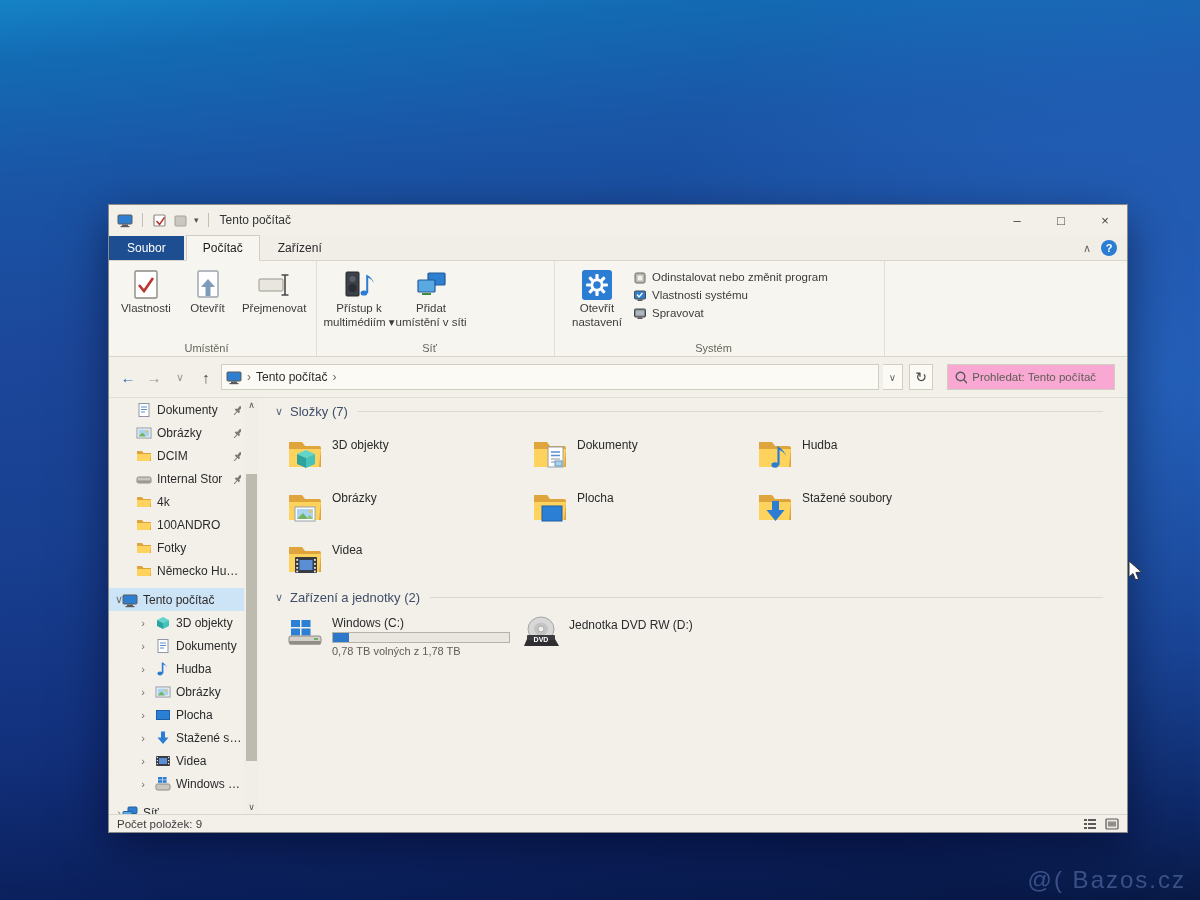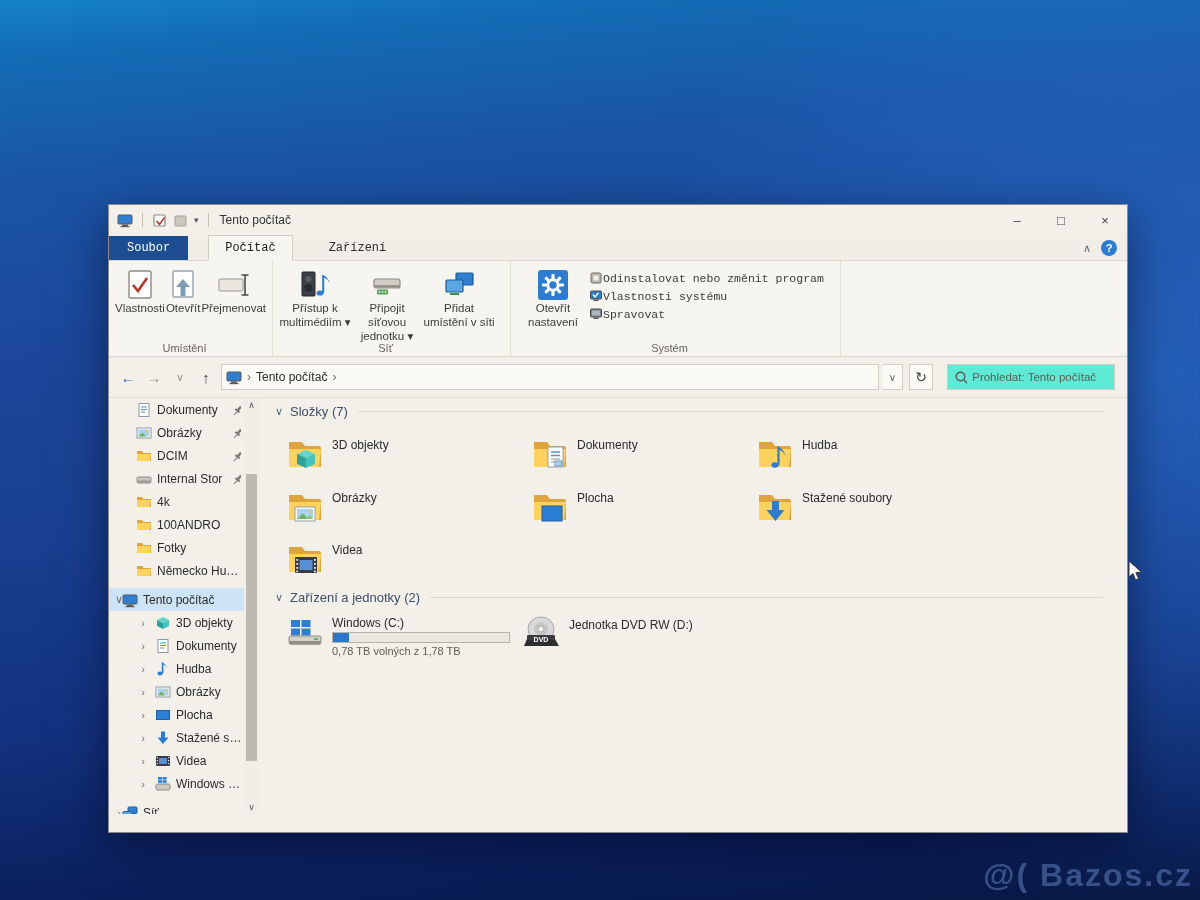--- a/index.html
+++ b/index.html
@@ -4,21 +4,21 @@
 <style>
   * { margin:0; padding:0; box-sizing:border-box; }
   html,body { width:1200px; height:900px; overflow:hidden; font-family:"Liberation Sans", sans-serif; }
   .screen {
     position:relative; width:1200px; height:900px;
     background:
       radial-gradient(circle at 97% 42%, rgba(45,120,215,.55), rgba(0,0,0,0) 42%),
       linear-gradient(175deg,#1583c6 0%,#136bb4 6%,#1a55a6 18%,#1c479a 35%,#183f90 55%,#12307c 75%,#0a1e58 92%,#081843 100%);
   }
   .watermark {
-    position:absolute; right:7px; bottom:6px; font-size:32px; font-weight:bold;
+    position:absolute; right:14px; bottom:6px; font-size:24px; font-weight:normal;
     color:rgba(125,155,220,.42); letter-spacing:2px;
   }
   .cursor { position:absolute; left:1128px; top:560px; }
 
   
   .window {
     position:absolute; left:108px; top:204px; width:1020px; height:629px;
     background:#f2f0e9; box-shadow:0 14px 44px rgba(0,0,25,.5); border:1px solid #8a8a8a;
     font-size:12px; color:#2b2b2b;
   }
@@ -26,47 +26,47 @@
   .titlebar { position:absolute; left:0; top:0; right:0; height:30px; display:flex; align-items:center; padding-left:8px; }
   .qat { display:flex; align-items:center; gap:6px; }
   .qat-sep { width:1px; height:14px; background:#c3c0b5; margin:0 3px; }
   .qat-drop { font-size:9px; color:#555; }
   .win-title { margin-left:8px; color:#333; }
   .win-controls { position:absolute; right:0; top:0; height:30px; display:flex; }
   .wc { width:44px; height:30px; display:flex; align-items:center; justify-content:center; color:#444; font-size:13px; }
 
   
   .tabrow { position:absolute; left:0; top:30px; right:0; height:26px; display:flex; align-items:flex-end; border-bottom:1px solid #d8d5ca; background:#f0eee7; }
-  .tab { padding:5px 16px 5px 16px; margin-right:20px;font-family:Liberation Mono, monospace; }
+  .tab { padding:5px 16px 5px 16px; margin-right:2px; }
   .tab-file { background:#1d4e91; color:#fff; padding:5px 18px; }
   .tab-active { background:#f6f5ef; border:1px solid #d0cdc2; border-bottom:1px solid #f6f5ef; margin-bottom:-1px; color:#1b1b1b; }
   .tabrow-right { margin-left:auto; display:flex; align-items:center; gap:10px; padding:0 10px 4px 0; }
   .ribbon-collapse { color:#666; font-size:11px; }
   .help-btn { width:16px; height:16px; border-radius:50%; background:#2b7cd3; color:#fff; font-size:11px; font-weight:bold; display:flex; align-items:center; justify-content:center; }
 
   
   .ribbon { position:absolute; left:0; top:56px; right:0; height:96px; background:#f6f5ef; border-bottom:1px solid #d8d5ca; display:flex; }
   .rgroup { position:relative; height:100%; padding:4px 6px 16px 6px; display:flex; align-items:flex-start; border-right:1px solid #e2dfd4; }
   .rgroup-label { position:absolute; left:0; right:12px; bottom:2px; text-align:center; font-size:11px; color:#67645b; }
   .rbtn { width:72px; display:flex; flex-direction:column; align-items:center; text-align:center; padding-top:3px; line-height:1.2; color:#3c3c3c; font-size:11.5px; }
   .rbtn .ricon { height:34px; display:flex; align-items:center; }
   .rbtn-narrow { width:62px; }
   .sys-col { display:flex; flex-direction:column; gap:4px; padding-top:6px; }
-  .sys-item { display:flex; align-items:center; font-size:11.5px; color:#3c3c3c; white-space:nowrap;font-family:Liberation Mono, monospace; }
+  .sys-item { display:flex; align-items:flex-start; gap:5px; font-size:11.5px; color:#3c3c3c; white-space:nowrap; }
 
   
   .addrrow { position:absolute; left:0; top:152px; right:0; height:40px; display:flex; align-items:center; padding:0 12px 0 8px; gap:4px; }
   .nav-ico { width:22px; height:22px; display:flex; align-items:center; justify-content:center; color:#2b6cb8; font-size:15px; }
   .nav-ico.dim { color:#9a978c; font-size:11px; }
   .nav-ico.up { color:#4a4a4a; }
   .addr-box { flex:1; height:26px; background:#fbfaf5; border:1px solid #d0cdc2; display:flex; align-items:center; padding:0 4px; gap:5px; }
   .crumb-sep { color:#6a6a6a; font-size:12px; }
   .addr-drop { width:20px; height:26px; border:1px solid #d0cdc2; border-left:none; background:#fbfaf5; display:flex; align-items:center; justify-content:center; color:#666; font-size:10px; }
   .refresh-btn { width:24px; height:26px; border:1px solid #d0cdc2; background:#fbfaf5; display:flex; align-items:center; justify-content:center; color:#444; font-size:14px; margin-left:2px; }
-  .search-box { width:168px; height:26px; background:#5eead4; border:1px solid #d0cdc2; display:flex; align-items:center; padding:0 6px; gap:5px; margin-left:10px; }
+  .search-box { width:168px; height:26px; background:#f9a8d4; border:1px solid #d0cdc2; display:flex; align-items:center; padding:0 6px; gap:5px; margin-left:10px; }
   .search-box input { border:none; outline:none; background:transparent; width:100%; font-size:11.5px; font-family:"Liberation Sans",sans-serif; color:#333; }
   .search-box input::placeholder { color:#5f5c55; opacity:1; }
 
   
   .body { position:absolute; left:0; top:192px; right:0; bottom:18px; border-top:1px solid #e0ddd2; display:flex; }
   .sidebar { position:relative; width:150px; height:100%; overflow:hidden; }
   .side-item { position:relative; height:23px; display:flex; align-items:center; gap:5px; padding-right:16px; }
   .side-item.sel { background:#cde4f7; }
   .side-item .lbl { white-space:nowrap; overflow:hidden; text-overflow:ellipsis; flex:1; }
   .lv1 { padding-left:27px; }
@@ -370,21 +370,21 @@
       <span class="tab tab-file">Soubor</span>
       <span class="tab tab-active">Počítač</span>
       <span class="tab">Zařízení</span>
       <span class="tabrow-right">
         <span class="ribbon-collapse">∧</span>
         <span class="help-btn">?</span>
       </span>
     </div>
 
     <div class="ribbon">
-      <div class="rgroup" style="width:164px">
+      <div class="rgroup" style="width:208px">
         <div class="rbtn rbtn-narrow">
           <span class="ricon">
               <svg width="32" height="32">
                 <use href="#sym-r-props"></use>
               </svg>
             </span>
           <span>Vlastnosti</span>
         </div>
         <div class="rbtn rbtn-narrow">
           <span class="ricon">
@@ -406,28 +406,20 @@
       </div>
 
       <div class="rgroup" style="width:238px">
         <div class="rbtn">
           <span class="ricon">
               <svg width="34" height="32">
                 <use href="#sym-r-media"></use>
               </svg>
             </span>
           <span>Přístup k multimédiím ▾</span>
-        </div>
-        <div class="rbtn">
-          <span class="ricon">
-              <svg width="32" height="32">
-                <use href="#sym-r-netdrive"></use>
-              </svg>
-            </span>
-          <span>Připojit síťovou jednotku ▾</span>
         </div>
         <div class="rbtn">
           <span class="ricon">
               <svg width="32" height="32">
                 <use href="#sym-r-netplace"></use>
               </svg>
             </span>
           <span>Přidat umístění v síti</span>
         </div>
         <span class="rgroup-label">Síť</span>
@@ -724,20 +716,31 @@
             <svg width="40" height="40">
                 <use href="#sym-dvd40"></use>
               </svg>
             <span class="dvd-label">DVD</span>
           </span>
           <span class="tlabel" style="padding-top:4px">Jednotka DVD RW (D:)</span>
         </div>
       </div>
     </div>
 
+    <div class="statusbar">
+      <span>Počet položek: 9</span>
+      <span class="status-right">
+        <svg width="14" height="14">
+            <use href="#sym-view-details"></use>
+          </svg>
+        <svg width="14" height="14">
+            <use href="#sym-view-icons"></use>
+          </svg>
+      </span>
+    </div>
   </div>
 
   <svg class="cursor" width="16" height="24">
       <use href="#sym-cursor"></use>
     </svg>
 
   <div class="watermark">@( Bazos.cz</div>
 </div>
 
 </body></html>

